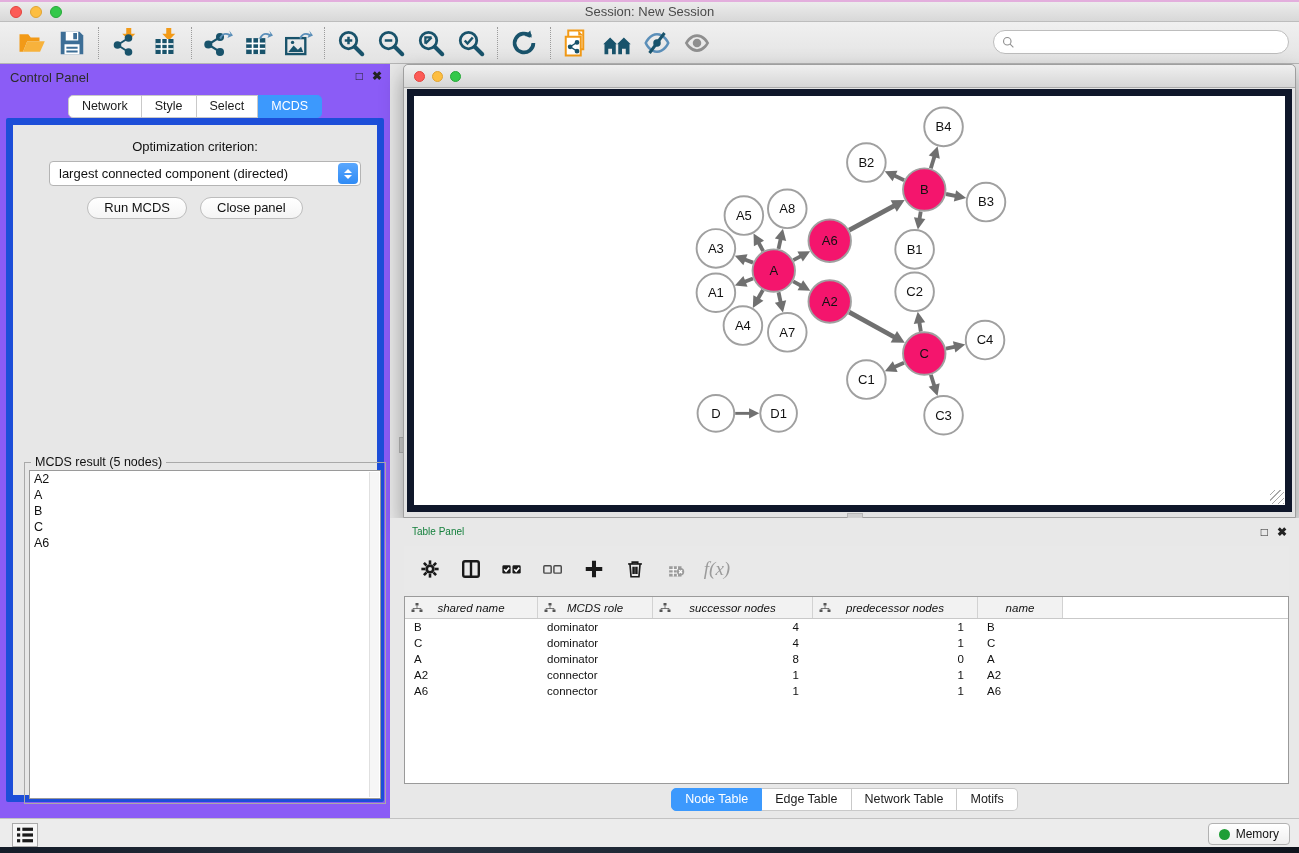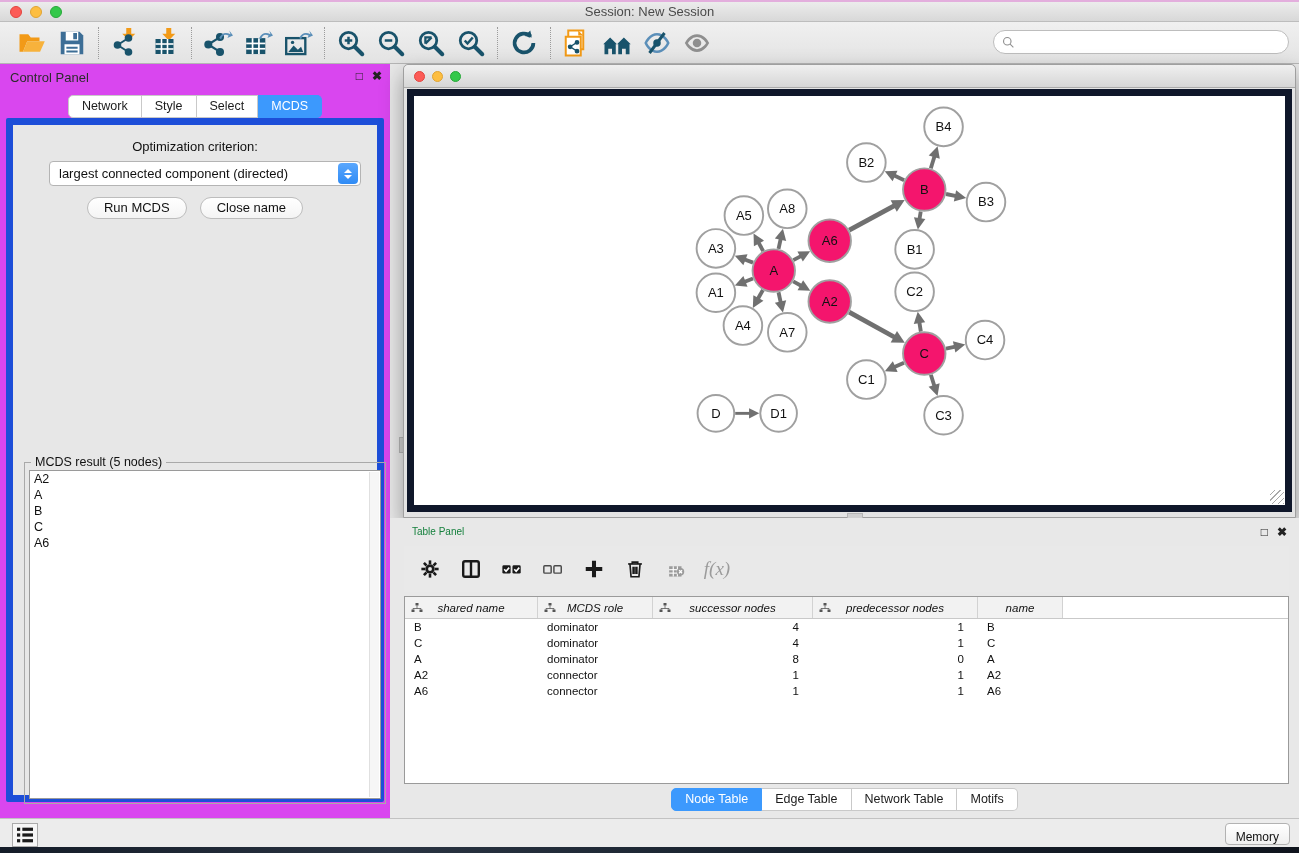--- a/index.html
+++ b/index.html
@@ -26,21 +26,21 @@
   .tb-groups { display:flex; align-items:center; margin-left:12px; }
   .tb-btn { width:40px; height:34px; display:flex; align-items:center; justify-content:center; cursor:pointer; }
   .tb-btn svg { width:30px; height:30px; }
   .tb-sep { width:1px; height:32px; margin:0 6px; border-left:1px dotted #9b9b9b; }
   .searchbox { position:absolute; right:10px; top:8px; width:296px; height:24px;
     background:#fff; border:1px solid #bdbdbd; border-radius:12px; display:flex; align-items:center; }
   .searchbox svg { width:13px; height:13px; margin:0 4px 0 8px; }
   .searchbox input { border:none; outline:none; flex:1; height:18px; font-size:12px; background:transparent; }
 
   
-  .control-panel { position:absolute; left:0; top:64px; width:390px; height:754px; background:#d946ef; }
+  .control-panel { position:absolute; left:0; top:64px; width:390px; height:754px; background:#8b5cf6; }
   .panel-head { position:absolute; top:6px; left:10px; font-size:13px; color:#2c2c2c; }
   .panel-btns { position:absolute; top:5px; right:8px; font-size:12px; color:#222; display:flex; gap:9px; }
   .panel-btns span { cursor:pointer; font-weight:bold; }
   .seg-tabs { position:absolute; top:31px; left:0; width:100%; display:flex; justify-content:center; }
   .seg-tab { font-size:12.5px; color:#1b1b1b; background:#fff; border:1px solid #c9c9c9; border-left:none;
     padding:3px 13px 4px; cursor:pointer; }
   .seg-tab:first-child { border-left:1px solid #c9c9c9; border-radius:5px 0 0 5px; }
   .seg-tab:last-child { border-radius:0 5px 5px 0; }
   .seg-tab.sel { background:#3c99fd; border-color:#3c99fd; color:#fff; }
   .cp-body { position:absolute; left:6px; right:6px; top:54px; height:684px;
@@ -99,21 +99,21 @@
   .dt-hcell .hlabel { width:100%; text-align:center; font-size:11.5px; color:#111; }
   .dt-row { display:flex; height:16px; align-items:center; cursor:default; }
   .dt-cell { font-size:11.5px; color:#111; white-space:nowrap; overflow:hidden; }
   .tp-tabs { position:absolute; top:270px; left:0; width:100%; display:flex; justify-content:center; }
 
   
   .statusbar { position:absolute; left:0; top:818px; width:100%; height:29px; background:#ececec; border-top:1px solid #c2c2c2; }
   .sb-left-btn { position:absolute; left:12px; top:4px; width:26px; height:24px; background:#f7f7f7;
     border:1px solid #ababab; display:flex; align-items:center; justify-content:center; cursor:pointer; }
   .memory-btn { position:absolute; right:9px; top:4px; height:22px; background:linear-gradient(#fff,#efefef);
-    border:1px solid #b2b2b2; border-radius:4px; display:flex; align-items:center; gap:6px; padding:0 10px; cursor:pointer;flex-direction:column; }
+    border:1px solid #b2b2b2; border-radius:4px; display:flex; align-items:center; gap:6px; padding:0 10px; cursor:pointer; }
   .memory-dot { width:11px; height:11px; border-radius:50%; background:#1f9e36; }
   .memory-btn span { font-size:12px; color:#111; }
   .desktop-bottom { position:absolute; left:0; top:847px; width:100%; height:6px;
     background:linear-gradient(90deg,#141c28,#2a3442 30%,#18222e 60%,#0f141d); }
 </style>
 </head>
 <body>
 
 <div class="screen">
 
@@ -316,21 +316,21 @@
       <div class="opt-label">Optimization criterion:</div>
       <div class="dropdown">
         <span class="val">largest connected component (directed)</span>
         <span class="dd-step">
             <i class="up"></i>
             <i class="dn"></i>
           </span>
       </div>
       <div class="cp-buttons">
         <button class="mac-btn">Run MCDS</button>
-        <button class="mac-btn">Close name</button>
+        <button class="mac-btn">Close panel</button>
       </div>
       <div class="fieldset">
         <span class="legend">MCDS result (5 nodes)</span>
         <div class="result-list">
           <div>
               <div class="result-item">A2</div>
               <div class="result-item">A</div>
               <div class="result-item">B</div>
               <div class="result-item">C</div>
               <div class="result-item">A6</div>

